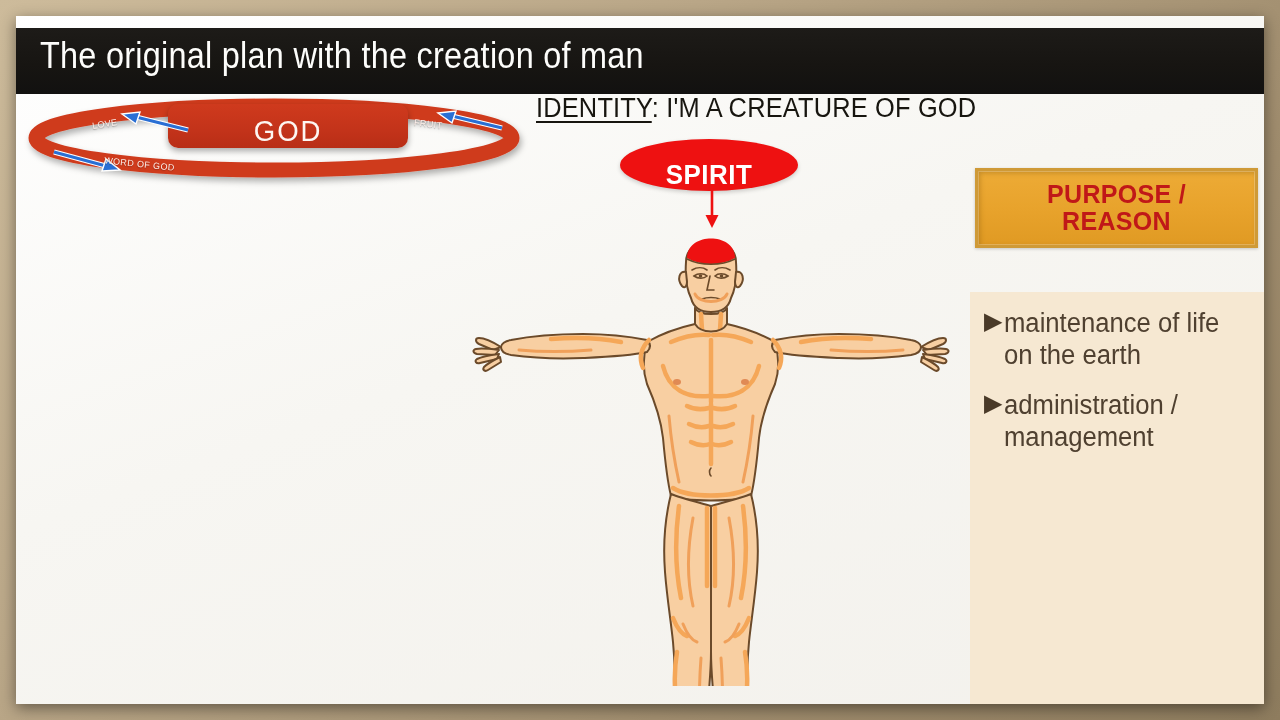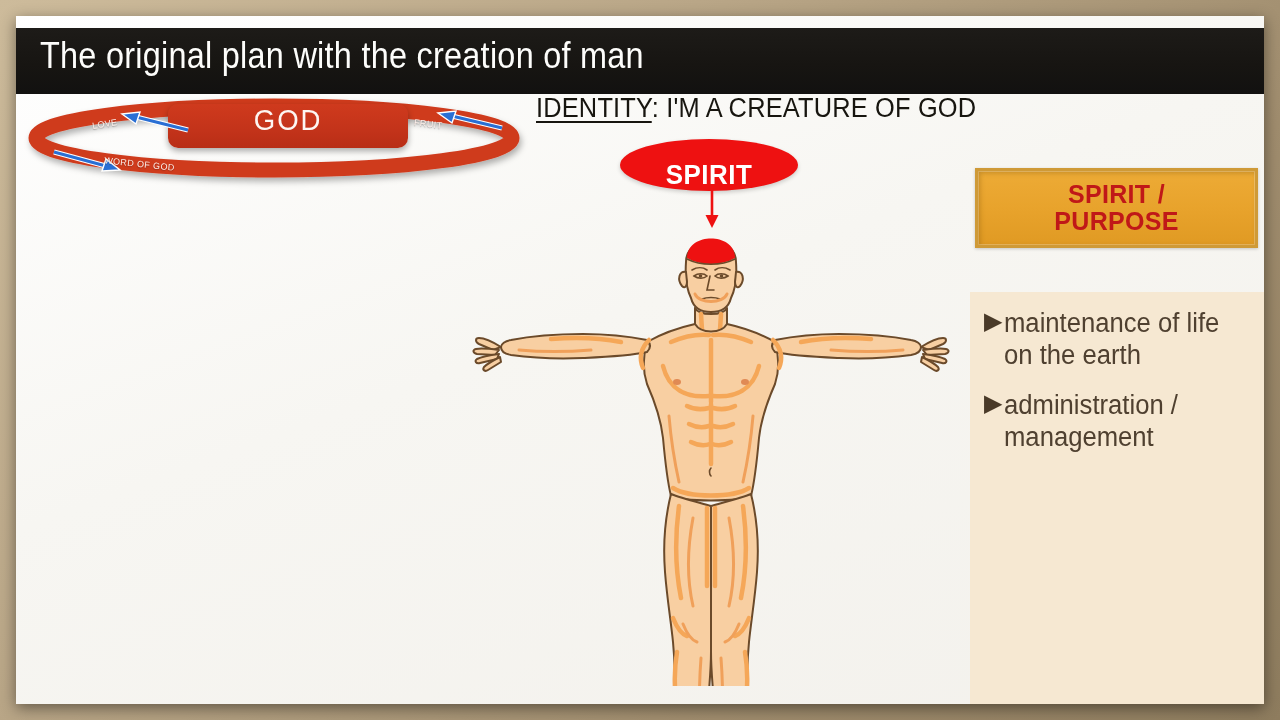--- a/index.html
+++ b/index.html
@@ -71,21 +71,21 @@
   #god-box {
     position: absolute;
     left: 146px;
     top: 18px;
     width: 240px;
     height: 44px;
     background: linear-gradient(180deg, #cf3a1d 0%, #c3331a 60%, #b82e16 100%);
     border-radius: 10px;
     box-shadow: 0 3px 6px rgba(0,0,0,0.33);
     display: flex;
-    align-items: flex-start;
+    align-items: flex-end;
     justify-content: center;
   }
   #god-label {
     color: #fdf6f2;
     font-size: 29px;
     font-family: "Liberation Sans Narrow", "Liberation Sans", sans-serif;
     font-weight: 300;
     letter-spacing: 2px;
     transform: scaleX(0.95);
   }
@@ -463,22 +463,22 @@
         <path class="ln" d="M196 604 C200 602 204 602 207 604"></path>
         <path class="ln" d="M207 606 C211 604 214 604 217 606"></path>
         <path class="ln" d="M217 607 C220 605 223 605 226 607"></path>
         <path class="ln" d="M287 600 C291 600 295 602 297 605"></path>
         <path class="sh2" d="M212 578 C216 588 222 596 232 600"></path>
         <path class="sh2" d="M268 578 C264 588 258 596 252 600"></path>
       </svg>
     </div>
 
     <div id="purpose-box">
-      <span class="purpose-line">SPIRIT /</span>
-      <span class="purpose-line">PURPOSE</span>
+      <span class="purpose-line">PURPOSE /</span>
+      <span class="purpose-line">REASON</span>
     </div>
 
     <div id="purpose-panel">
       <div class="bullet-row">
         <span class="bullet-marker">▶</span>
         <span class="bullet-text">maintenance of life on the earth</span>
       </div>
       <div class="bullet-row">
         <span class="bullet-marker">▶</span>
         <span class="bullet-text">administration / management</span>

